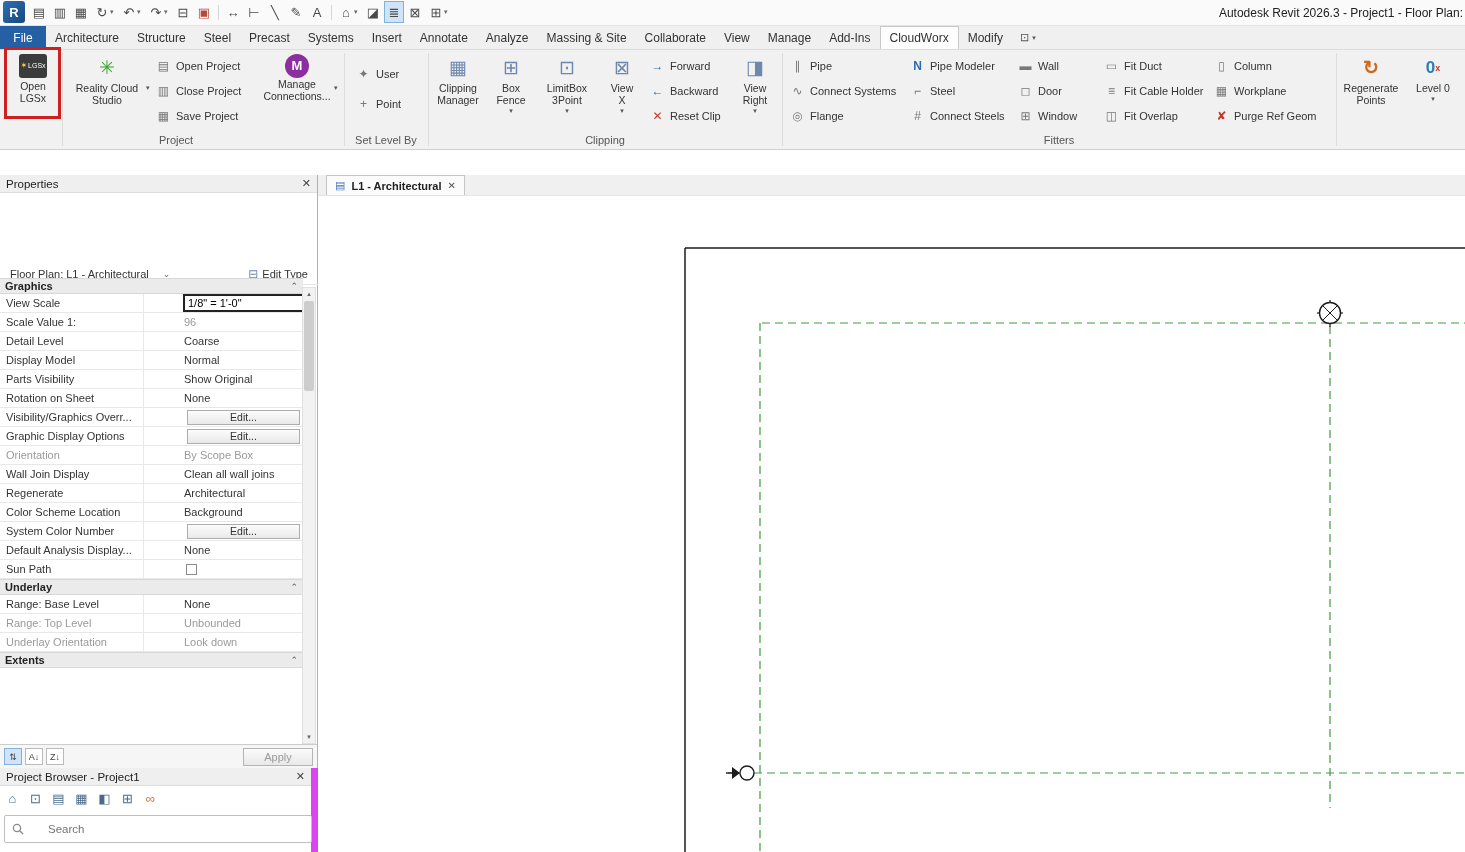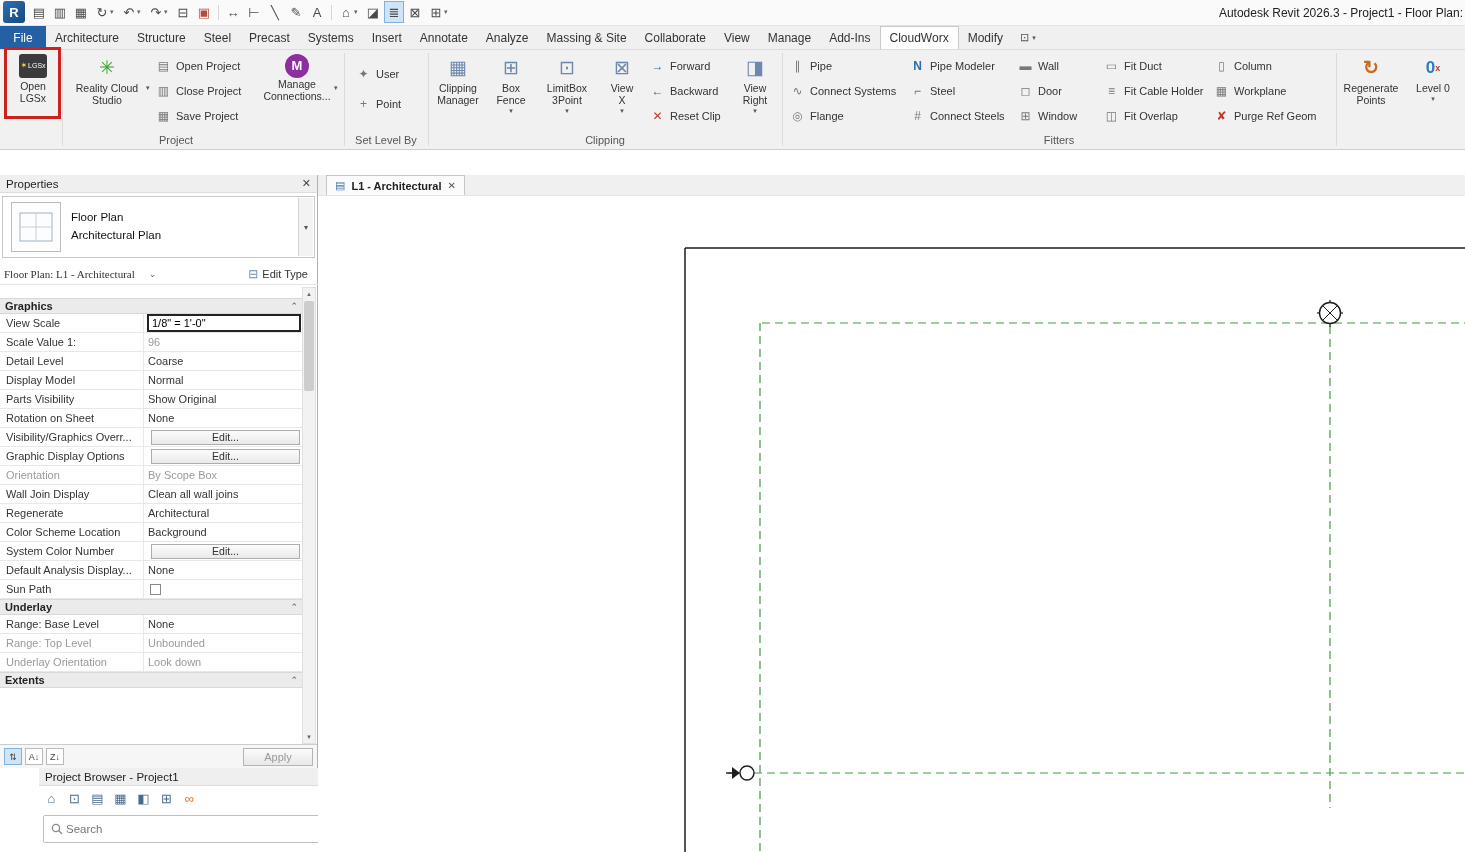--- a/index.html
+++ b/index.html
@@ -49,49 +49,49 @@
 
 
 #props{position:absolute;left:0;top:175px;width:318px;height:593px;background:#fff;border-right:1px solid #b0b0b0;font-size:11px;}
 .panel-header{height:18px;background:#efefef;display:flex;align-items:center;padding:0 6px;justify-content:space-between;font-size:11.5px;color:#222;border-bottom:1px solid #ddd;}
 .closex{color:#444;font-size:11px;cursor:default;}
 #type-selector{position:absolute;left:2px;top:21px;width:313px;height:62px;border:1px solid #c6c6c6;background:#fff;}
 #type-thumb{position:absolute;left:8px;top:5px;width:50px;height:50px;border:1px solid #bbb;background:#fdfdfd;}
 #type-texts{position:absolute;left:68px;top:11px;line-height:18px;color:#111;font-size:11.5px;}
 #type-dd{position:absolute;right:1px;top:1px;bottom:1px;width:15px;background:#f3f3f3;border-left:1px solid #d5d5d5;display:flex;align-items:center;justify-content:center;font-size:8px;color:#555;}
 #instance-row{position:absolute;left:0;top:88px;width:318px;height:22px;display:flex;align-items:center;border-bottom:1px solid #e6e6e6;}
-#instance-label{padding-left:4px;white-space:nowrap;font-family:Liberation Serif, serif;}
+#instance-label{padding-left:10px;white-space:nowrap;}
 #instance-dd{margin-left:14px;font-size:9px;color:#666;}
 #edit-type-btn{margin-left:auto;margin-right:10px;display:flex;align-items:center;gap:4px;color:#333;}
 #edit-type-btn .eicon{color:#6d87ad;font-size:12px;}
-#pgrid{position:absolute;left:0;top:123px;width:303px;background:#fff;}
+#pgrid{position:absolute;left:0;top:103px;width:303px;background:#fff;}
 .psec{height:16px;background:#ebebeb;border-top:1px solid #d8d8d8;border-bottom:1px solid #d8d8d8;display:flex;align-items:center;justify-content:space-between;padding:0 5px;font-weight:bold;color:#222;}
 .psec .chev{font-weight:normal;font-size:9px;color:#555;}
-.prow{height:19px;display:flex;border-bottom:1px solid #e8e8e8;align-items:center;}
+.prow{height:19px;display:flex;border-bottom:1px solid #e8e8e8;align-items:center;gap:36px;}
 .pl{width:144px;padding-left:6px;border-right:1px solid #e8e8e8;height:100%;display:flex;align-items:center;white-space:nowrap;overflow:hidden;}
 .pv{flex:1;padding-left:4px;display:flex;align-items:center;height:100%;white-space:nowrap;overflow:hidden;}
 .gray{color:#9a9a9a;}
 .pbtn{flex:1;margin:0 3px;height:15px;border:1px solid #adadad;background:linear-gradient(#fcfcfc,#e9e9e9);display:flex;align-items:center;justify-content:center;font-size:10.5px;color:#333;}
 .pinput{flex:1;margin-right:3px;height:16px;border:1px solid #222;outline:1px solid #222;font-size:11px;padding:0 3px;font-family:inherit;background:#fff;}
 .pcheck{width:11px;height:11px;border:1px solid #8a8a8a;background:#fff;margin-left:2px;}
 #pscroll{position:absolute;right:1px;top:112px;width:14px;height:457px;background:#f2f2f2;border:1px solid #e0e0e0;}
 #pscroll .sarrow{height:12px;display:flex;align-items:center;justify-content:center;font-size:6px;color:#666;}
 #pscroll .sthumb{position:absolute;top:13px;left:1px;right:1px;height:90px;background:#cdcdcd;border-radius:2px;}
 #pscroll .sdown{position:absolute;bottom:0;left:0;right:0;}
 #props-bottom{position:absolute;left:0;bottom:0;width:317px;height:24px;border-top:1px solid #ccc;background:#f6f6f6;display:flex;align-items:center;padding:0 4px;gap:3px;}
 .sortbtn{min-width:18px;height:17px;border:1px solid #bbb;background:#fff;font-size:9px;display:flex;align-items:center;justify-content:center;color:#444;padding:0 2px;}
 .sortbtn.act{background:#cfe4f7;border-color:#7fb2dd;}
 #apply-btn{margin-left:auto;width:70px;height:18px;border:1px solid #b5b5b5;background:linear-gradient(#fbfbfb,#e8e8e8);color:#9a9a9a;display:flex;align-items:center;justify-content:center;font-size:11px;}
 
 
-#pbrowser{position:absolute;left:0;top:768px;width:318px;height:84px;background:#fff;border-right:7px solid #d946ef;margin-left:39px;}
+#pbrowser{position:absolute;left:0;top:768px;width:318px;height:84px;background:#fff;border-right:7px solid #d946ef;}
 #pb-toolbar{position:absolute;top:21px;left:2px;display:flex;gap:2px;}
 .pbicon{width:21px;height:19px;display:flex;align-items:center;justify-content:center;font-size:13px;color:#4a6a8a;}
 .pb-link{color:#d4722f !important;}
-#pb-search{position:absolute;left:4px;top:47px;width:308px;height:28px;border:1px solid #bfbfbf;border-radius:2px;display:flex;align-items:center;padding:0 7px;gap:3px;background:#fff;}
+#pb-search{position:absolute;left:4px;top:47px;width:308px;height:28px;border:1px solid #bfbfbf;border-radius:2px;display:flex;align-items:center;padding:0 7px;gap:24px;background:#fff;}
 #pb-search input{border:none;outline:none;flex:1;font-size:11.5px;color:#555;font-family:inherit;background:transparent;}
 
 
 #drawarea{position:absolute;left:318px;top:175px;right:0;bottom:0;background:#fff;}
 #viewtabbar{position:absolute;top:0;left:0;right:0;height:21px;background:#f0f0f0;display:flex;align-items:flex-end;border-bottom:1px solid #e4e4e4;}
 .vtab{margin-left:8px;height:20px;background:#fbfbfb;border:1px solid #c5c5c5;border-bottom:none;display:flex;align-items:center;gap:6px;padding:0 8px;font-size:11px;font-weight:bold;color:#222;}
 .vtab .vicon{color:#4a7ab5;font-size:11px;font-weight:normal;}
 .vtab .vclose{font-weight:normal;color:#555;font-size:10px;}
 #canvas{position:absolute;top:21px;left:0;right:0;bottom:0;background:#fff;}
 #canvas svg{display:block;}
@@ -339,34 +339,20 @@
     <div class="plabel-r" style="left:560px;width:90px;">Clipping</div>
     <div class="plabel-r" style="left:1014px;width:90px;">Fitters</div>
   </div>
 
   <div id="props">
     <div class="panel-header">
       <span>Properties</span>
       <span class="closex">✕</span>
     </div>
 
-    <div id="type-selector">
-      <div id="type-thumb">
-        <svg width="48" height="48" viewBox="0 0 48 48">
-            <rect x="8" y="10" width="32" height="28" fill="none" stroke="#9fb3c8" stroke-width="1"></rect>
-            <line x1="8" y1="24" x2="40" y2="24" stroke="#c3cfdb" stroke-width="1"></line>
-            <line x1="24" y1="10" x2="24" y2="38" stroke="#c3cfdb" stroke-width="1"></line>
-          </svg>
-      </div>
-      <div id="type-texts">
-        <div>Floor Plan</div>
-        <div>Architectural Plan</div>
-      </div>
-      <div id="type-dd">▾</div>
-    </div>
 
     <div id="instance-row">
       <span id="instance-label">Floor Plan: L1 - Architectural</span>
       <span id="instance-dd">⌄</span>
       <span id="edit-type-btn">
         <span class="eicon">⊟</span>
         <span>Edit Type</span>
       </span>
     </div>
 

